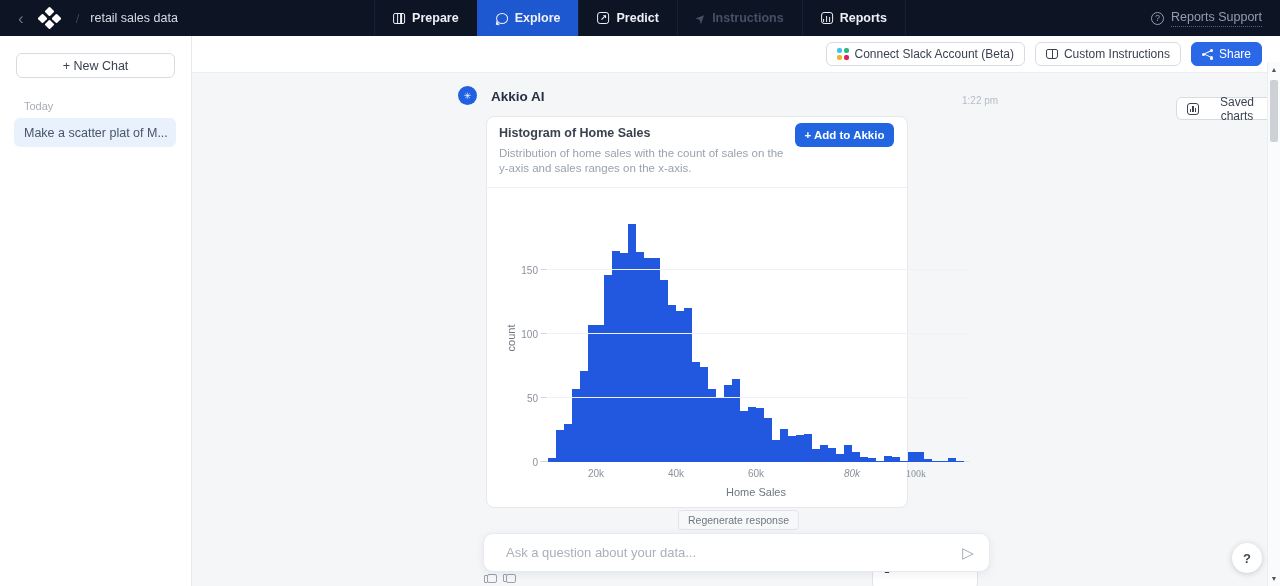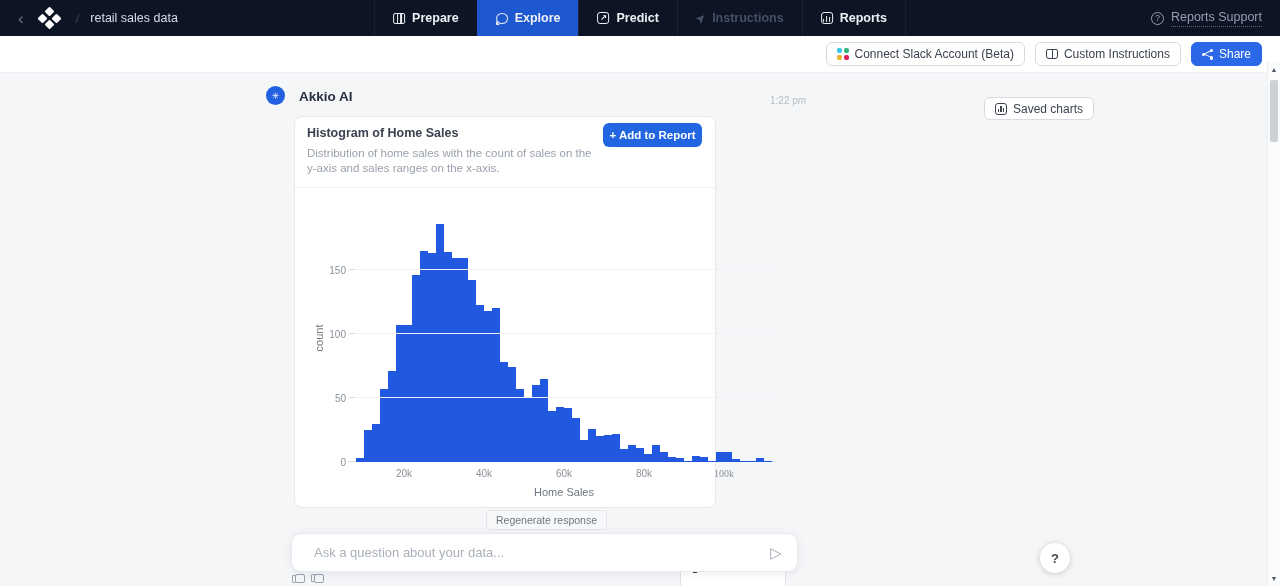--- a/index.html
+++ b/index.html
@@ -179,20 +179,25 @@
   </nav>
 
   <div class="tb-right">
     <span class="q-circle">?</span>
     <span class="lbl">Reports Support</span>
   </div>
 </div>
 
 <div class="page">
 
+  <aside class="sidebar">
+    <div class="new-chat">+ New Chat</div>
+    <div class="side-section">Today</div>
+    <div class="chat-item">Make a scatter plat of M...</div>
+  </aside>
 
   <main class="main">
 
     <div class="main-header">
       <button class="hbtn">
         <span class="slack-ic">
             <i></i>
             <i></i>
             <i></i>
             <i></i>
@@ -230,21 +235,21 @@
       <div class="sender">Akkio AI</div>
       <div class="timestamp">1:22 pm</div>
 
       <section class="card">
         <div class="card-title">Histogram of Home Sales</div>
         <div class="card-desc">Distribution of home sales with the count of sales on the y-axis and sales ranges on the x-axis.</div>
         <button class="btn-download">
           <span class="dl-arrow">↓</span>
           <span>Download</span>
         </button>
-        <button class="btn-add">+ Add to Report</button>
+        <button class="btn-add">+ Add to Akkio</button>
         <div class="card-divider"></div>
 
         <div class="plot">
           <div class="baseline"></div>
           <div class="bars">
               <div class="bar" style="height: 4px;"></div>
               <div class="bar" style="height: 32px;"></div>
               <div class="bar" style="height: 38px;"></div>
               <div class="bar" style="height: 73px;"></div>
               <div class="bar" style="height: 91px;"></div>
@@ -305,21 +310,21 @@
             <div class="ytick-label" style="bottom: 58px;">50</div>
             <div class="gridline" style="bottom: 128px;"></div>
             <div class="ytick-dash" style="bottom: 128px;"></div>
             <div class="ytick-label" style="bottom: 122px;">100</div>
             <div class="gridline" style="bottom: 192px;"></div>
             <div class="ytick-dash" style="bottom: 192px;"></div>
             <div class="ytick-label" style="bottom: 186px;">150</div>
             <div class="xtick-label" style="left: 28px;">20k</div>
             <div class="xtick-label" style="left: 108px; text-align: center;">40k</div>
             <div class="xtick-label" style="left: 188px;">60k</div>
-            <div class="xtick-label" style="left: 268px;">80k</div>
+            <div class="xtick-label" style="left: 284px; font-style: italic;">80k</div>
             <div class="xtick-label" style="left: 348px; font-family: Liberation Serif, serif;">100k</div>
           </div>
       </section>
 
       <div class="regen-wrap">
         <span class="regen-btn">Regenerate response</span>
       </div>
 
       <div class="partial-btn">
         <span class="arrow">▲</span>

